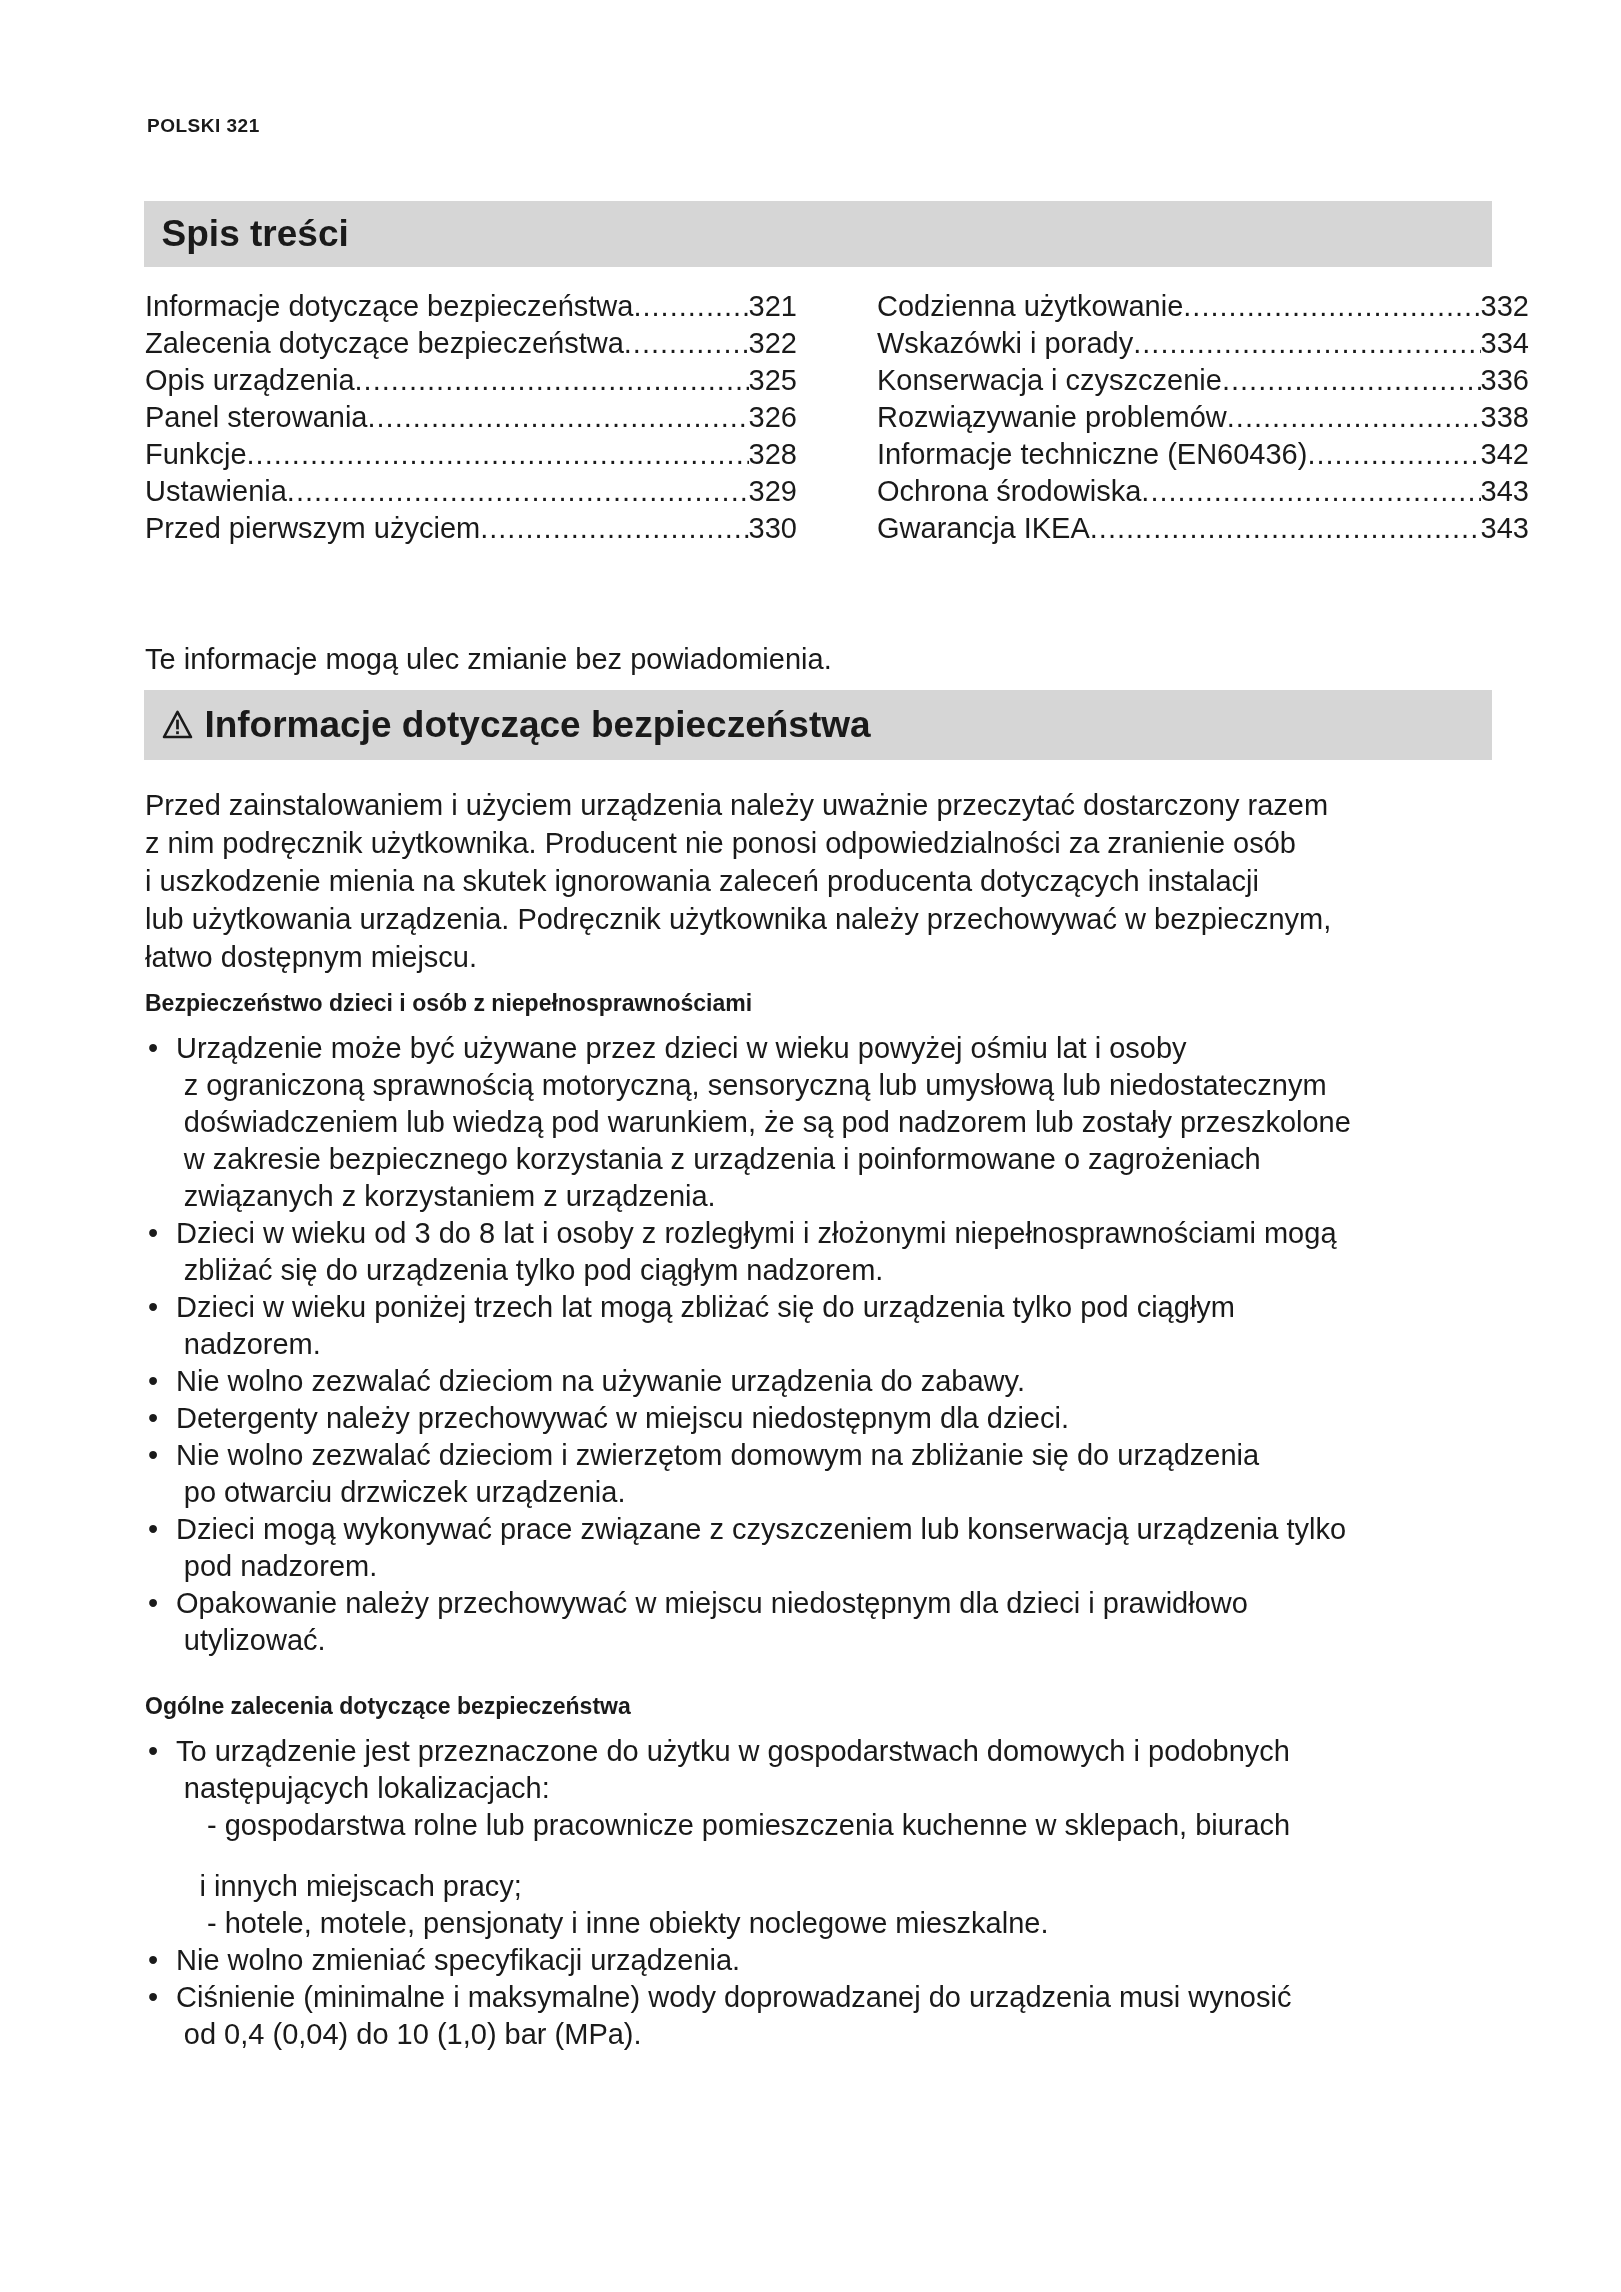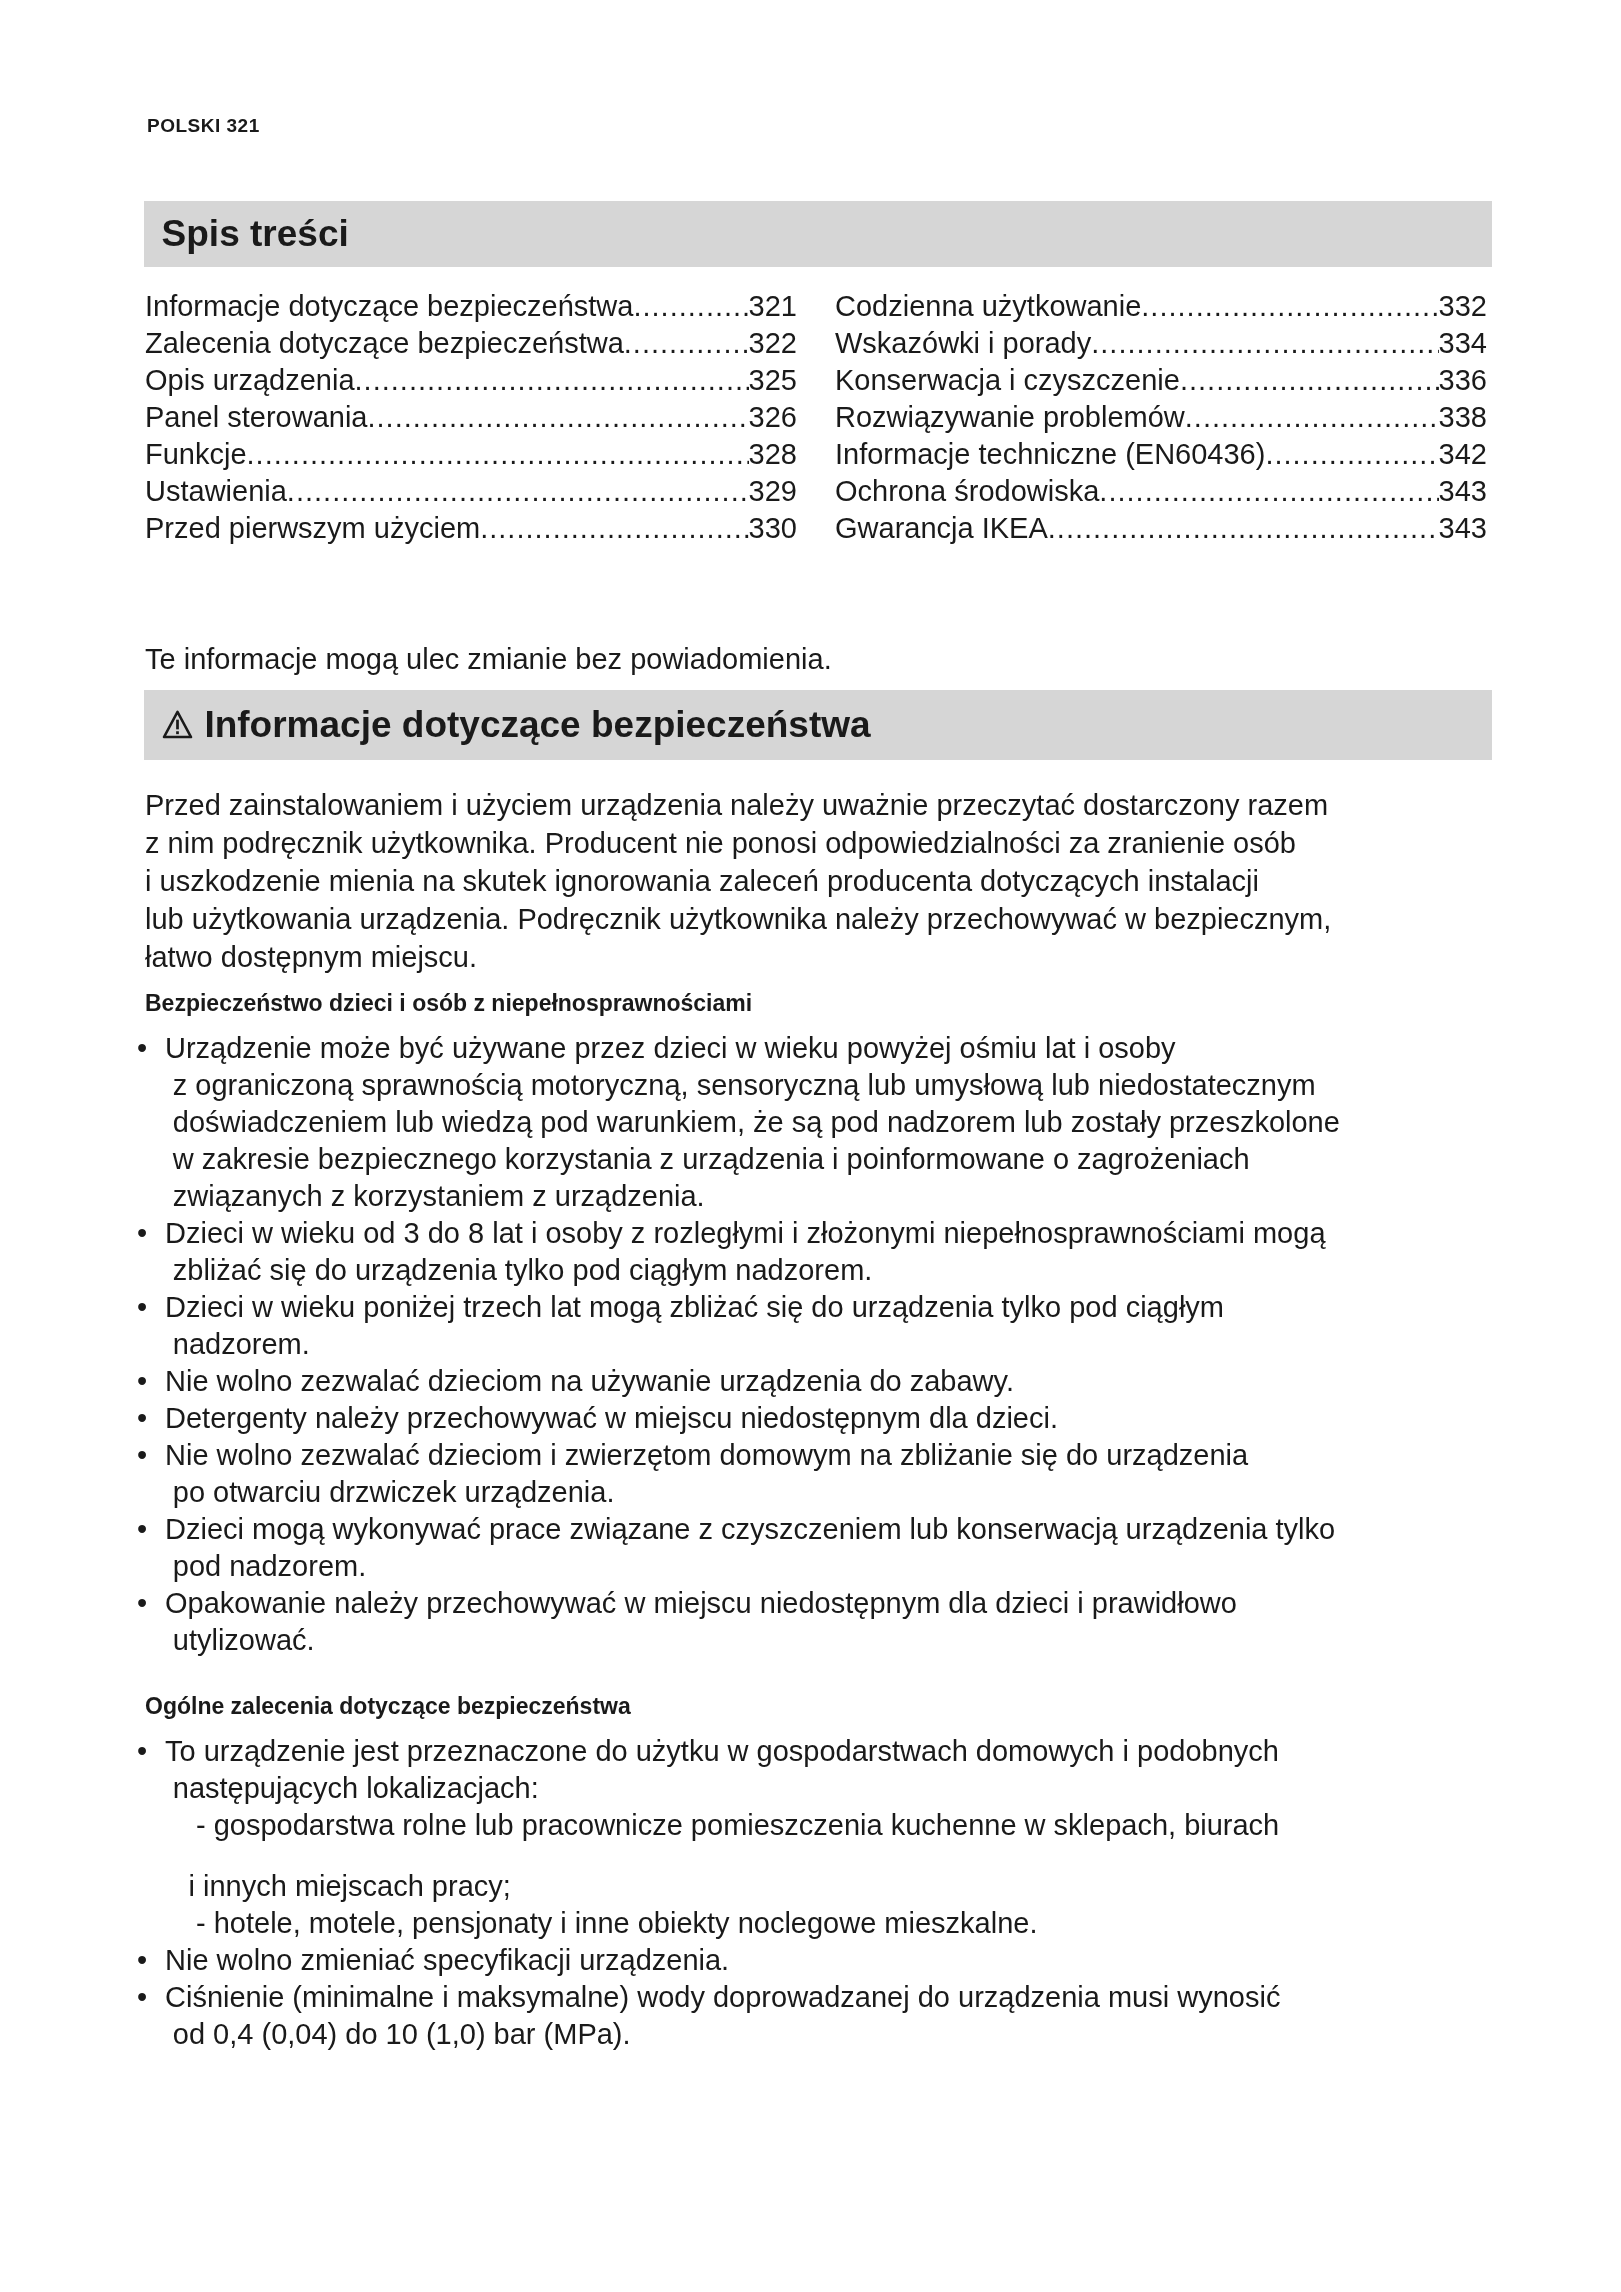--- a/index.html
+++ b/index.html
@@ -5,32 +5,32 @@
   html, body { margin:0; padding:0; background:#ffffff; }
   body { width:1621px; height:2293px; position:relative; overflow:hidden;
          font-family:"Liberation Sans", sans-serif; color:#1a1a1a; }
   .page-header { position:absolute; left:147px; top:115px; font-size:19px; font-weight:bold; letter-spacing:0.5px; }
   .section-bar { position:absolute; left:144px; width:1348px; background:#d6d6d6; box-sizing:border-box; padding-left:17.6px; font-weight:bold; }
   .toc-bar { top:201px; height:66px; font-size:37px; line-height:66px; }
   .safety-bar { top:690px; height:70px; font-size:37px; line-height:70px; }
   .warn-icon { display:inline-block; width:31px; height:29px; vertical-align:-2px; margin-right:11.8px; }
   .toc { position:absolute; top:288px; font-size:29px; line-height:37px; }
   .toc-left { left:145px; width:652px; }
-  .toc-right { left:835px; width:652px;text-align:right; }
+  .toc-right { left:877px; width:652px;text-align:right; }
   .toc-row { display:flex; white-space:nowrap; }
   .toc-row .t { flex:0 0 auto; }
   .toc-row .dots { flex:1 1 auto; overflow:hidden; }
   .toc-row .dots::after { content:"......................................................................................................................................................"; letter-spacing:1px; }
   .toc-row .p { flex:0 0 auto; }
   .notice { position:absolute; left:145px; top:641px; font-size:29px; line-height:37px; }
   .para { position:absolute; left:145px; width:1353px; top:786px; font-size:29px; line-height:38px; }
   .subhead { position:absolute; left:145px; font-size:23px; font-weight:bold; line-height:37px; }
   .sub1 { top:985px; }
   .sub2 { top:1688px; }
-  .bullets { position:absolute; left:137px; width:1353px; font-size:29px; line-height:37px; margin:0; padding:0; list-style:none; }
+  .bullets { position:absolute; left:148px; width:1353px; font-size:29px; line-height:37px; margin:0; padding:0; list-style:none; }
   .b1 { top:1030px; }
   .b2 { top:1733px; }
   .bullets li { position:relative; padding-left:28px; }
   .bullets li::before { content:"•"; position:absolute; left:0; top:0; }
   .bullets li .cont { display:block; padding-left:7.8px; }
   .sub-line { display:block; }
   .sub-line.i1 { padding-left:31px; }
   .sub-line.i2 { padding-left:23.5px;margin-top:24px; }
   .first { display:block; }
 </style>

